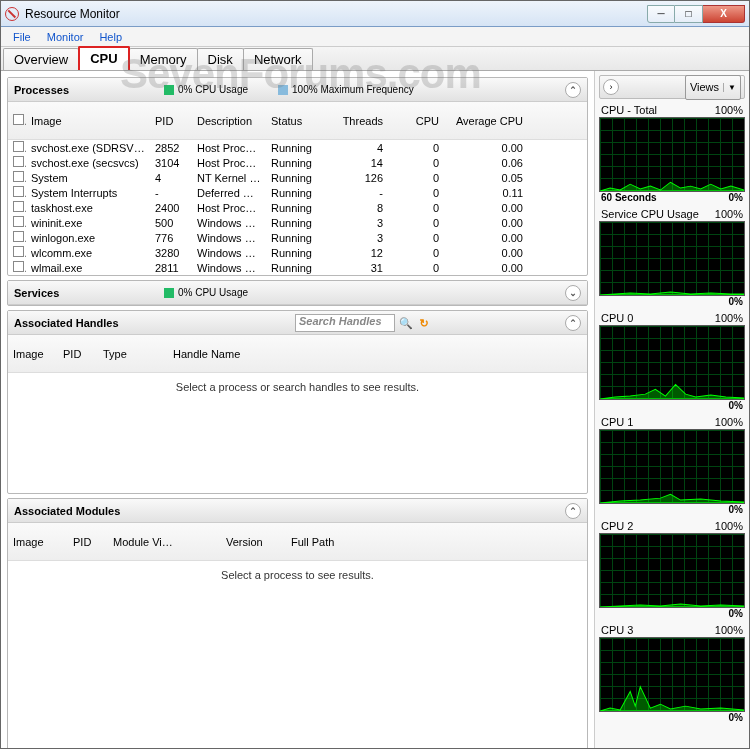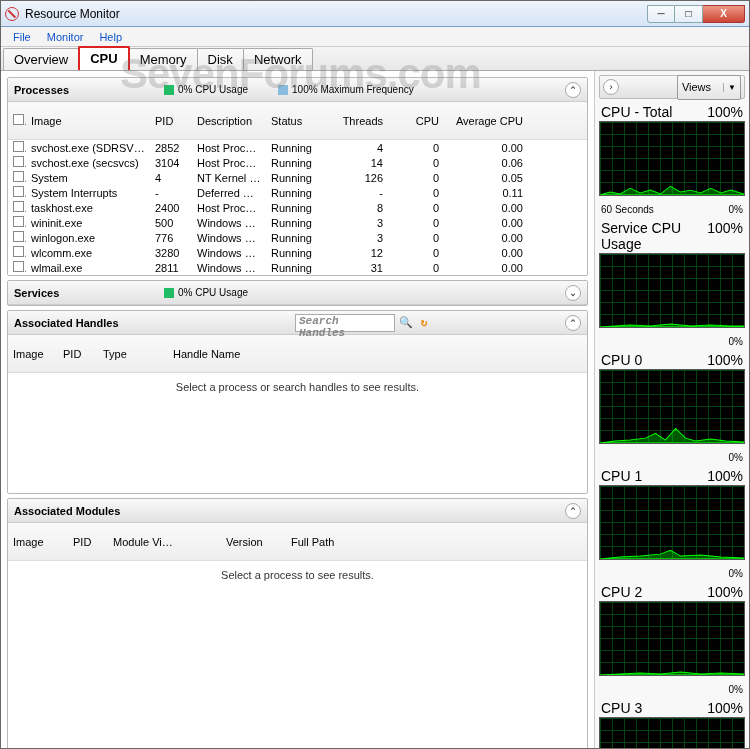--- a/index.html
+++ b/index.html
@@ -41,33 +41,33 @@
 .cavg { width: 84px; text-align: right; }
 .chk { width: 11px; height: 11px; border: 1px solid #888; display: inline-block; background: #fff; }
 .tbody { max-height: 135px; overflow: hidden; }
 .hpanel .thead.h2 { font-size: 11px; }
 .h-img { width: 50px; }
 .h-pid { width: 40px; }
 .h-typ { width: 70px; }
 .h-hn { flex: 1; }
 .hmsg { text-align: center; padding: 8px 0 100px; color: #333; }
 .mmsg { text-align: center; padding: 8px 0 180px; color: #333; }
-.searchwrap { margin-left: auto; display: flex; align-items: center; font-family: Liberation Mono, monospace; }
+.searchwrap { margin-left: auto; display: flex; align-items: flex-end; }
 .searchbox { width: 100px; height: 18px; border: 1px solid #aaa; padding: 0 3px; color: #888; font-style: italic; background: #fff; margin-right: 3px; font-size: 11px; }
 .sicon { width: 16px; height: 16px; display: flex; align-items: center; justify-content: center; color: #06c; font-size: 11px; margin-right: 2px; }
 .rtop { display: flex; align-items: center; height: 24px; background: linear-gradient(#f9f9f9,#e2e2e2); border: 1px solid #bbb; border-radius: 2px; padding: 0 3px; margin-bottom: 4px; }
 .rtop .arrow { width: 16px; height: 16px; border: 1px solid #aaa; border-radius: 50%; background: #fff; display: flex; align-items: center; justify-content: center; font-size: 9px; }
-.viewsbtn { margin-left: auto; height: 25px; border: 1px solid #999; background: linear-gradient(#fafafa,#e5e5e5); padding: 0 4px; display: flex; align-items: center; font-size: 11px; border-radius: 2px; gap: 8px; }
+.viewsbtn { margin-left: auto; height: 25px; border: 1px solid #999; background: linear-gradient(#fafafa,#e5e5e5); padding: 0 4px; display: flex; align-items: center; font-size: 11px; border-radius: 2px; }
 .viewsbtn .dd { margin-left: 4px; font-size: 8px; border-left: 1px solid #aaa; padding-left: 4px; }
 .chart { margin-bottom: 2px; }
-.clabel { display: flex; justify-content: space-between; font-size: 14px; padding: 1px 2px; }
+.clabel { display: flex; justify-content: space-between; font-size: 11px; padding: 1px 2px; }
 .cgraph { height: 75px; background: #000; border: 1px solid #555; position: relative; overflow: hidden; }
 .grid { position: absolute; inset: 0; background-image: linear-gradient(#041 1px, transparent 1px), linear-gradient(90deg, #041 1px, transparent 1px); background-size: 12px 12px; }
 .cgraph svg { position: absolute; inset: 0; width: 100%; height: 100%; }
-.cfoot { display: flex; justify-content: space-between; font-size: 10px; padding: 8px 2px 2px; }
+.cfoot { display: flex; justify-content: space-between; font-size: 10px; padding: 0 2px 2px; font-weight: bold; }
 .m-img { width: 60px; } .m-pid { width: 40px; } .m-mn { width: 75px; } .m-ver { width: 65px; margin-left: 38px; } .m-fp { flex: 1; }
 .watermark { position: absolute; top: 50px; left: 120px; font-size: 42px; font-weight: bold; color: rgba(120,120,120,0.28); font-family: Arial; letter-spacing: -1px; pointer-events: none; z-index: 100; }
 </style>
 </head>
 <body>
 
 <div class="window">
   <div class="titlebar">
     <span class="ticon"></span>
     <span class="title">Resource Monitor</span>

